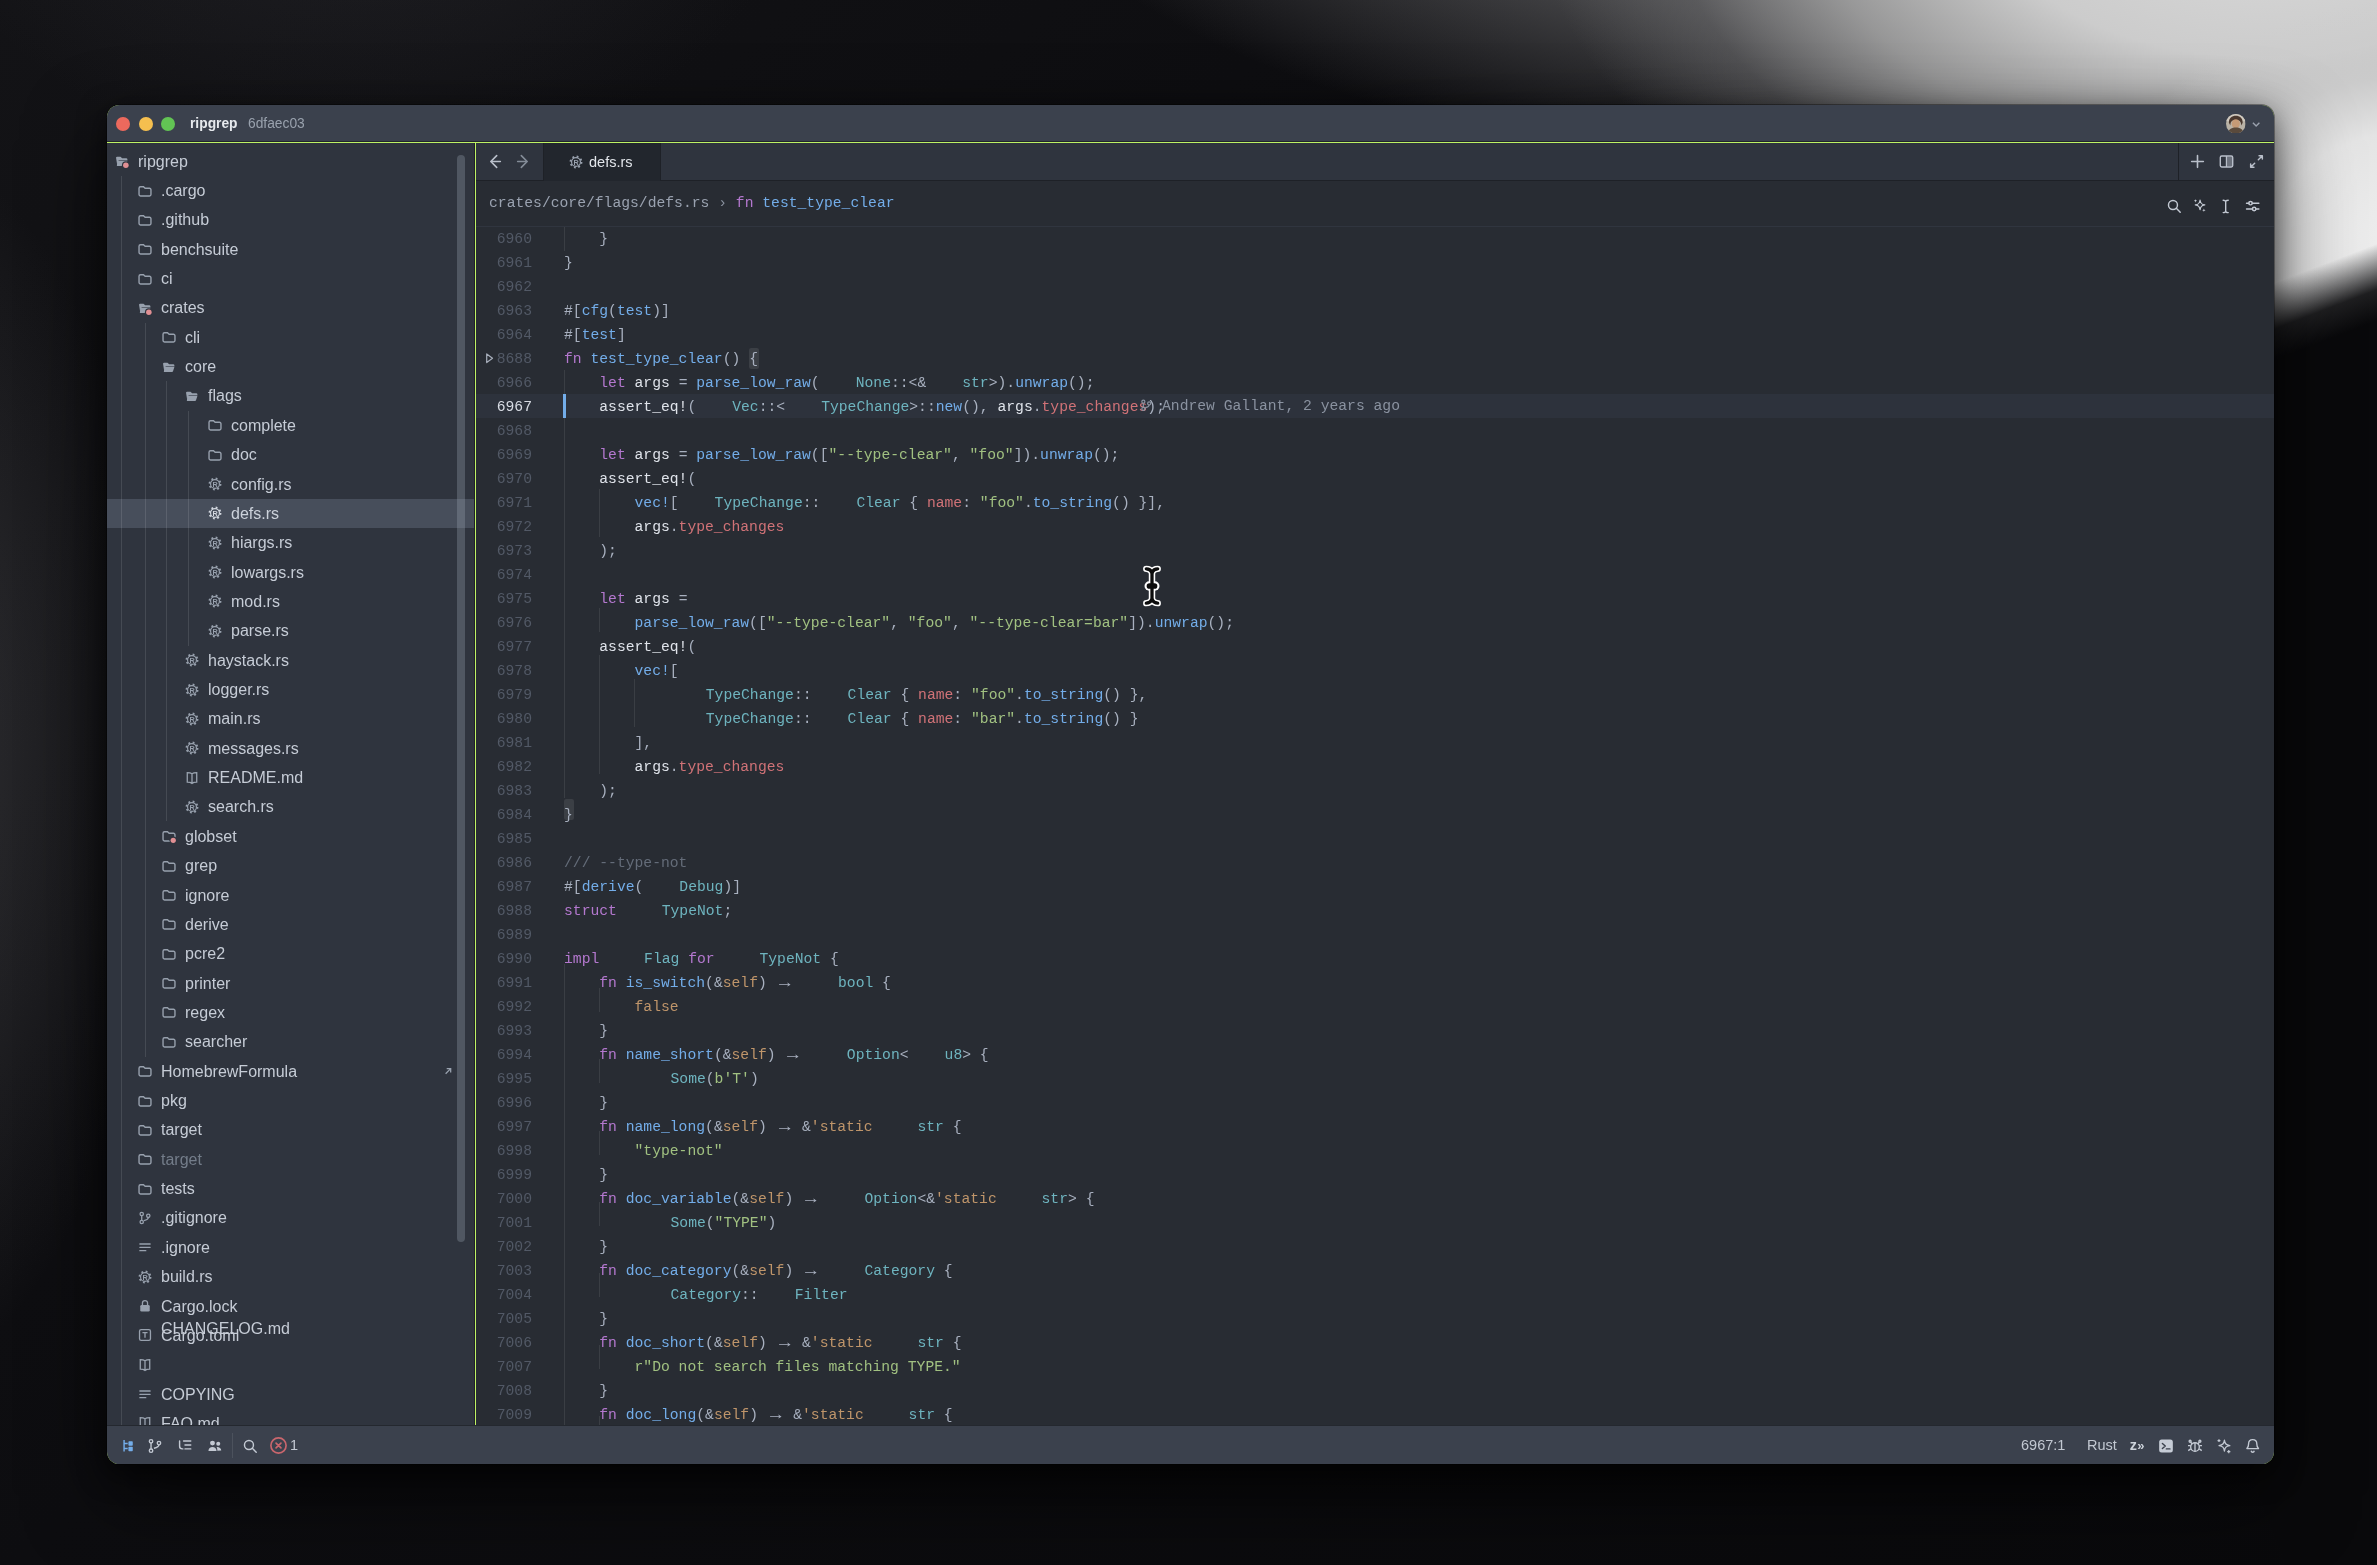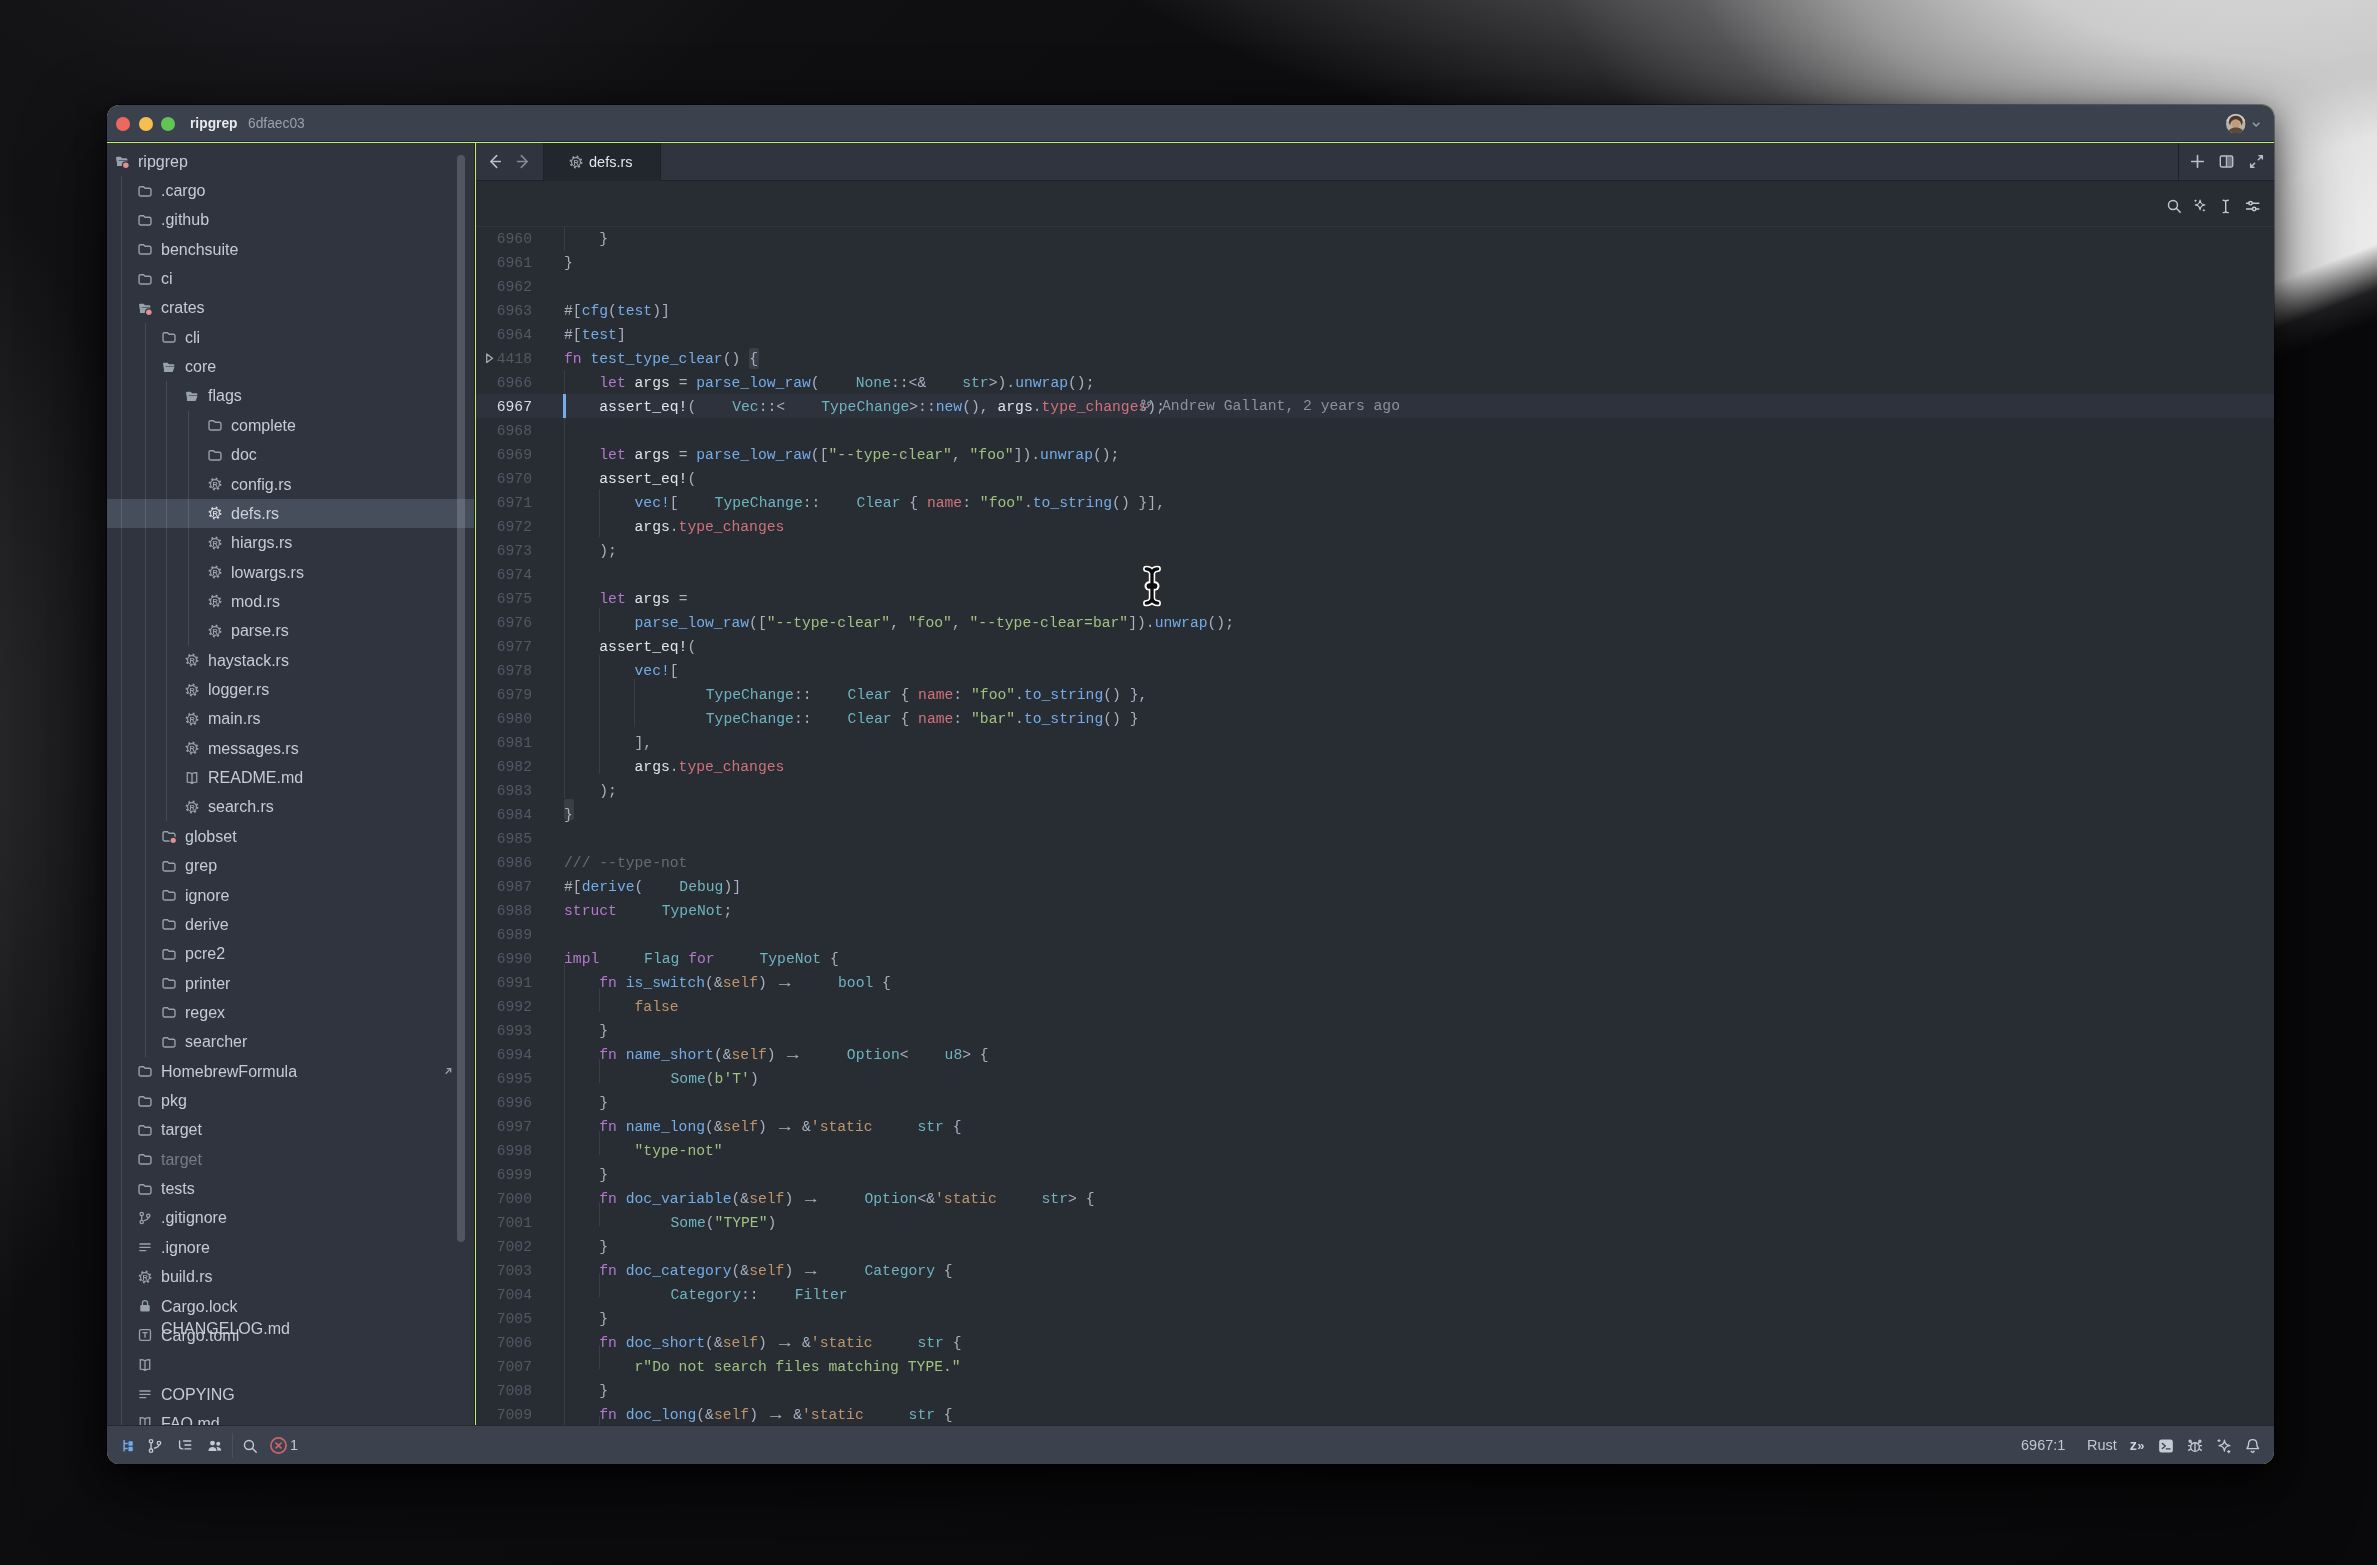--- a/index.html
+++ b/index.html
@@ -365,20 +365,21 @@
             <rect x="4.5" y="5.5" width="17" height="15" rx="2" fill="none" stroke="#b9bfca" stroke-width="1.9"></rect>
             <path d="M13 5.5 V20.5" stroke="#b9bfca" stroke-width="1.9"></path>
             <rect x="14" y="6.5" width="6.6" height="13" fill="rgba(185,191,202,.45)"></rect>
           </svg>
   <svg style="position:absolute;left:68px;top:9.4px;" width="19" height="19" viewBox="0 0 26 26">
             <path d="M15.5 10.5 L21 5 M16.5 5 H21 V9.5 M10.5 15.5 L5 21 M5 16.5 V21 H9.5" fill="none" stroke="#b9bfca" stroke-width="2" stroke-linecap="round" stroke-linejoin="round"></path>
           </svg>
  </div>
 </div>
 <div class="crumb">
+<div class="crumbtxt">crates/core/flags/defs.rs <span style="color:#8b93a1">›</span> <span class="k">fn</span> <span class="f">test_type_clear</span></div>
 <svg style="position:absolute;left:1689px;top:16px;" width="17.4" height="17.4" viewBox="0 0 24 24">
           <circle cx="11" cy="11" r="6.2" fill="none" stroke="#c3c9d3" stroke-width="2"></circle>
           <path d="M15.6 15.6 L21 21" stroke="#c3c9d3" stroke-width="2" stroke-linecap="round"></path>
         </svg>
 <svg style="position:absolute;left:1715px;top:16px;" width="17.4" height="17.4" viewBox="0 0 24 24">
           <path d="M12.5 4.5 C13.2 9 14.5 10.3 19 11 C14.5 11.7 13.2 13 12.5 17.5 C11.8 13 10.5 11.7 6 11 C10.5 10.3 11.8 9 12.5 4.5 z" fill="none" stroke="#c3c9d3" stroke-width="1.8" stroke-linejoin="round"></path>
           <path d="M6.2 2.8 c.3 1.7.8 2.2 2.5 2.5 c-1.7.3-2.2.8-2.5 2.5 c-.3-1.7-.8-2.2-2.5-2.5 c1.7-.3 2.2-.8 2.5-2.5 z" fill="#c3c9d3"></path>
           <path d="M17.8 15.8 c.3 1.7.8 2.2 2.5 2.5 c-1.7.3-2.2.8-2.5 2.5 c-.3-1.7-.8-2.2-2.5-2.5 c1.7-.3 2.2-.8 2.5-2.5 z" fill="#c3c9d3"></path>
         </svg>
 <svg style="position:absolute;left:1741px;top:16px;" width="17.4" height="17.4" viewBox="0 0 24 24">
@@ -408,21 +409,21 @@
 <div class="guide" style="left:123px;top:975px;height:24px"></div>
 <div class="guide" style="left:123px;top:1046px;height:24px"></div>
 <div class="guide" style="left:123px;top:1118px;height:24px"></div>
 <div class="guide" style="left:123px;top:1189px;height:24px"></div>
 <div class="guide" style="left:158px;top:452px;height:48px"></div>
 <pre class="gut"><span>6960</span>
 <span>6961</span>
 <span>6962</span>
 <span>6963</span>
 <span>6964</span>
-<span>4418</span>
+<span>8688</span>
 <span>6966</span>
 <span class="cur">6967</span>
 <span>6968</span>
 <span>6969</span>
 <span>6970</span>
 <span>6971</span>
 <span>6972</span>
 <span>6973</span>
 <span>6974</span>
 <span>6975</span>

